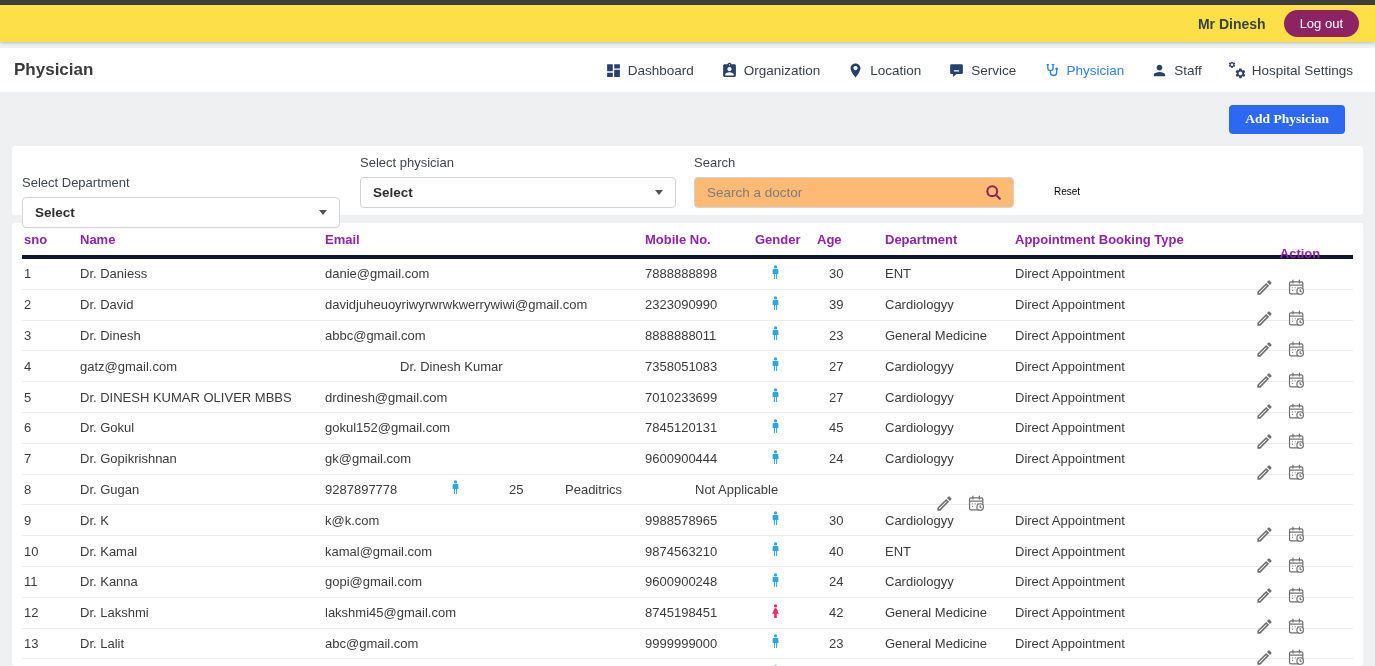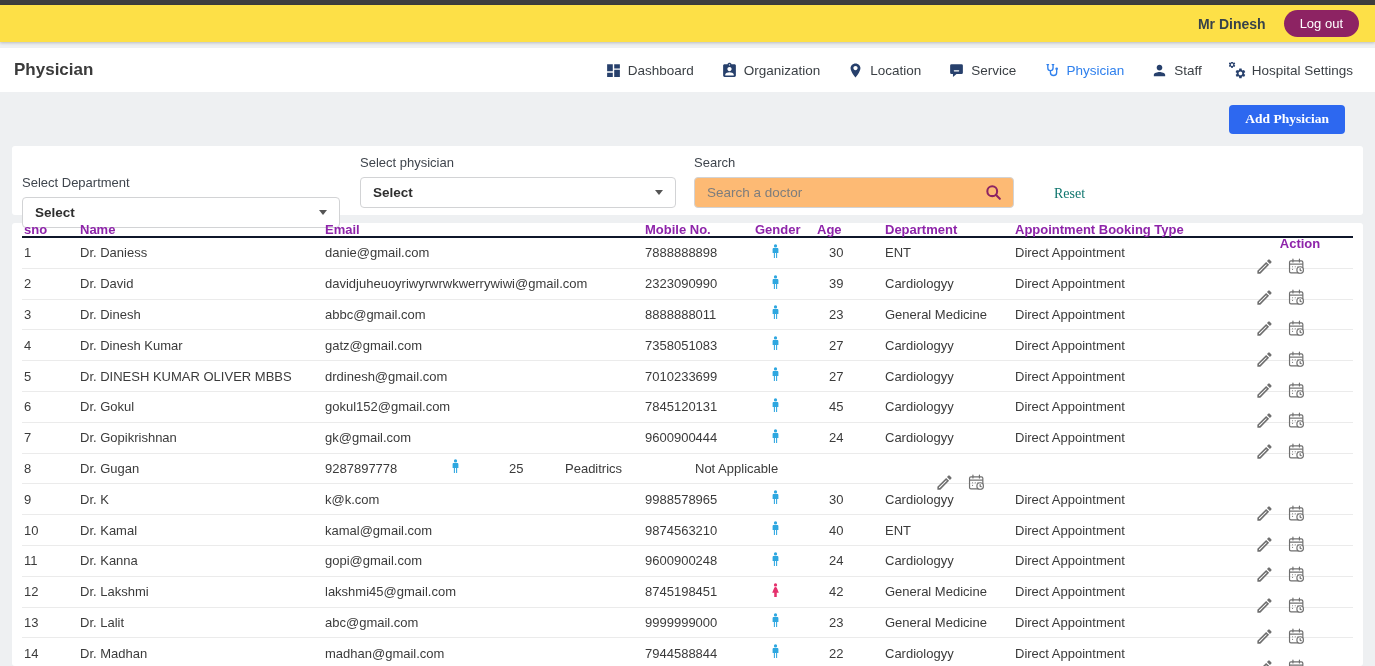--- a/index.html
+++ b/index.html
@@ -47,25 +47,25 @@
   .caret{width:0;height:0;border-left:4.5px solid transparent;border-right:4.5px solid transparent;
     border-top:5px solid #555;}
   .g1{width:318px;margin-top:20px;}
   .g2{width:316px;margin-left:20px;}
   .g3{width:320px;margin-left:18px;}
   .search-box{height:31px;border:1px solid #d2d3d5;border-radius:4px;background:#fdba74;display:flex;
     align-items:center;padding:0 10px 0 12px;}
   .search-box input{flex:1;border:none;outline:none;font-size:13.5px;font-family:inherit;color:#333;background:transparent;}
   .search-box input::placeholder{color:#7d7d7d;}
   .search-icon{width:19px;height:19px;display:inline-flex;cursor:pointer;}
-  .reset-link{margin-left:40px;margin-top:31px;font-size:14px;color:#0f766e;cursor:pointer;font-family:Liberation Serif, serif;}
+  .reset-link{margin-left:40px;margin-top:31px;font-size:10px;color:#000000;cursor:pointer;}
 
   .table-card{background:#fff;border-radius:3px;margin-top:8px;height:443px;overflow:hidden;padding:0 10px;}
   .thead,.trow{display:flex;align-items:center;}
-  .thead{height:15px;border-bottom:2px solid #0f172a;}
+  .thead{height:36px;border-bottom:4px solid #0f172a;}
   .trow{height:30.8px;border-bottom:1px solid #ebebeb;}
   .cell{padding-right:8px;font-size:13px;white-space:nowrap;overflow:hidden;color:#3b3b3b;}
   .th{font-weight:700;color:var(--thead);}
   .c-sno{width:58px;padding-left:2px;}
   .c-name{width:245px;}
   .c-email{width:320px;}
   .c-mobile{width:110px;}
   .c-gender{width:62px;padding-left:12px;}
   .c-age{width:68px;padding-left:12px;}
   .c-dept{width:130px;}
@@ -330,22 +330,22 @@
           <circle cx="13.8" cy="12.3" r=".75" fill="#6f6f6f" stroke="none"></circle>
           <circle cx="7" cy="15.6" r=".75" fill="#6f6f6f" stroke="none"></circle>
           <circle cx="16.6" cy="16.4" r="4.1" fill="#fff"></circle>
           <path d="M16.6 14.6v1.9l1.35.85" stroke-linecap="round"></path>
         </svg>
       </span>
     </div>
   </div>
         <div class="trow g-male">
     <div class="cell c-sno">4</div>
+    <div class="cell c-email">gatz@gmail.com</div>
     <div class="cell c-name">Dr. Dinesh Kumar</div>
-    <div class="cell c-email">gatz@gmail.com</div>
     <div class="cell c-mobile">7358051083</div>
     <div class="cell c-gender">
       <span class="gicon male">
         <svg viewBox="0 0 24 24" fill="currentColor">
                 <use href="#person-male"></use>
               </svg>
       </span>
       
     </div>
     <div class="cell c-age">27</div>

